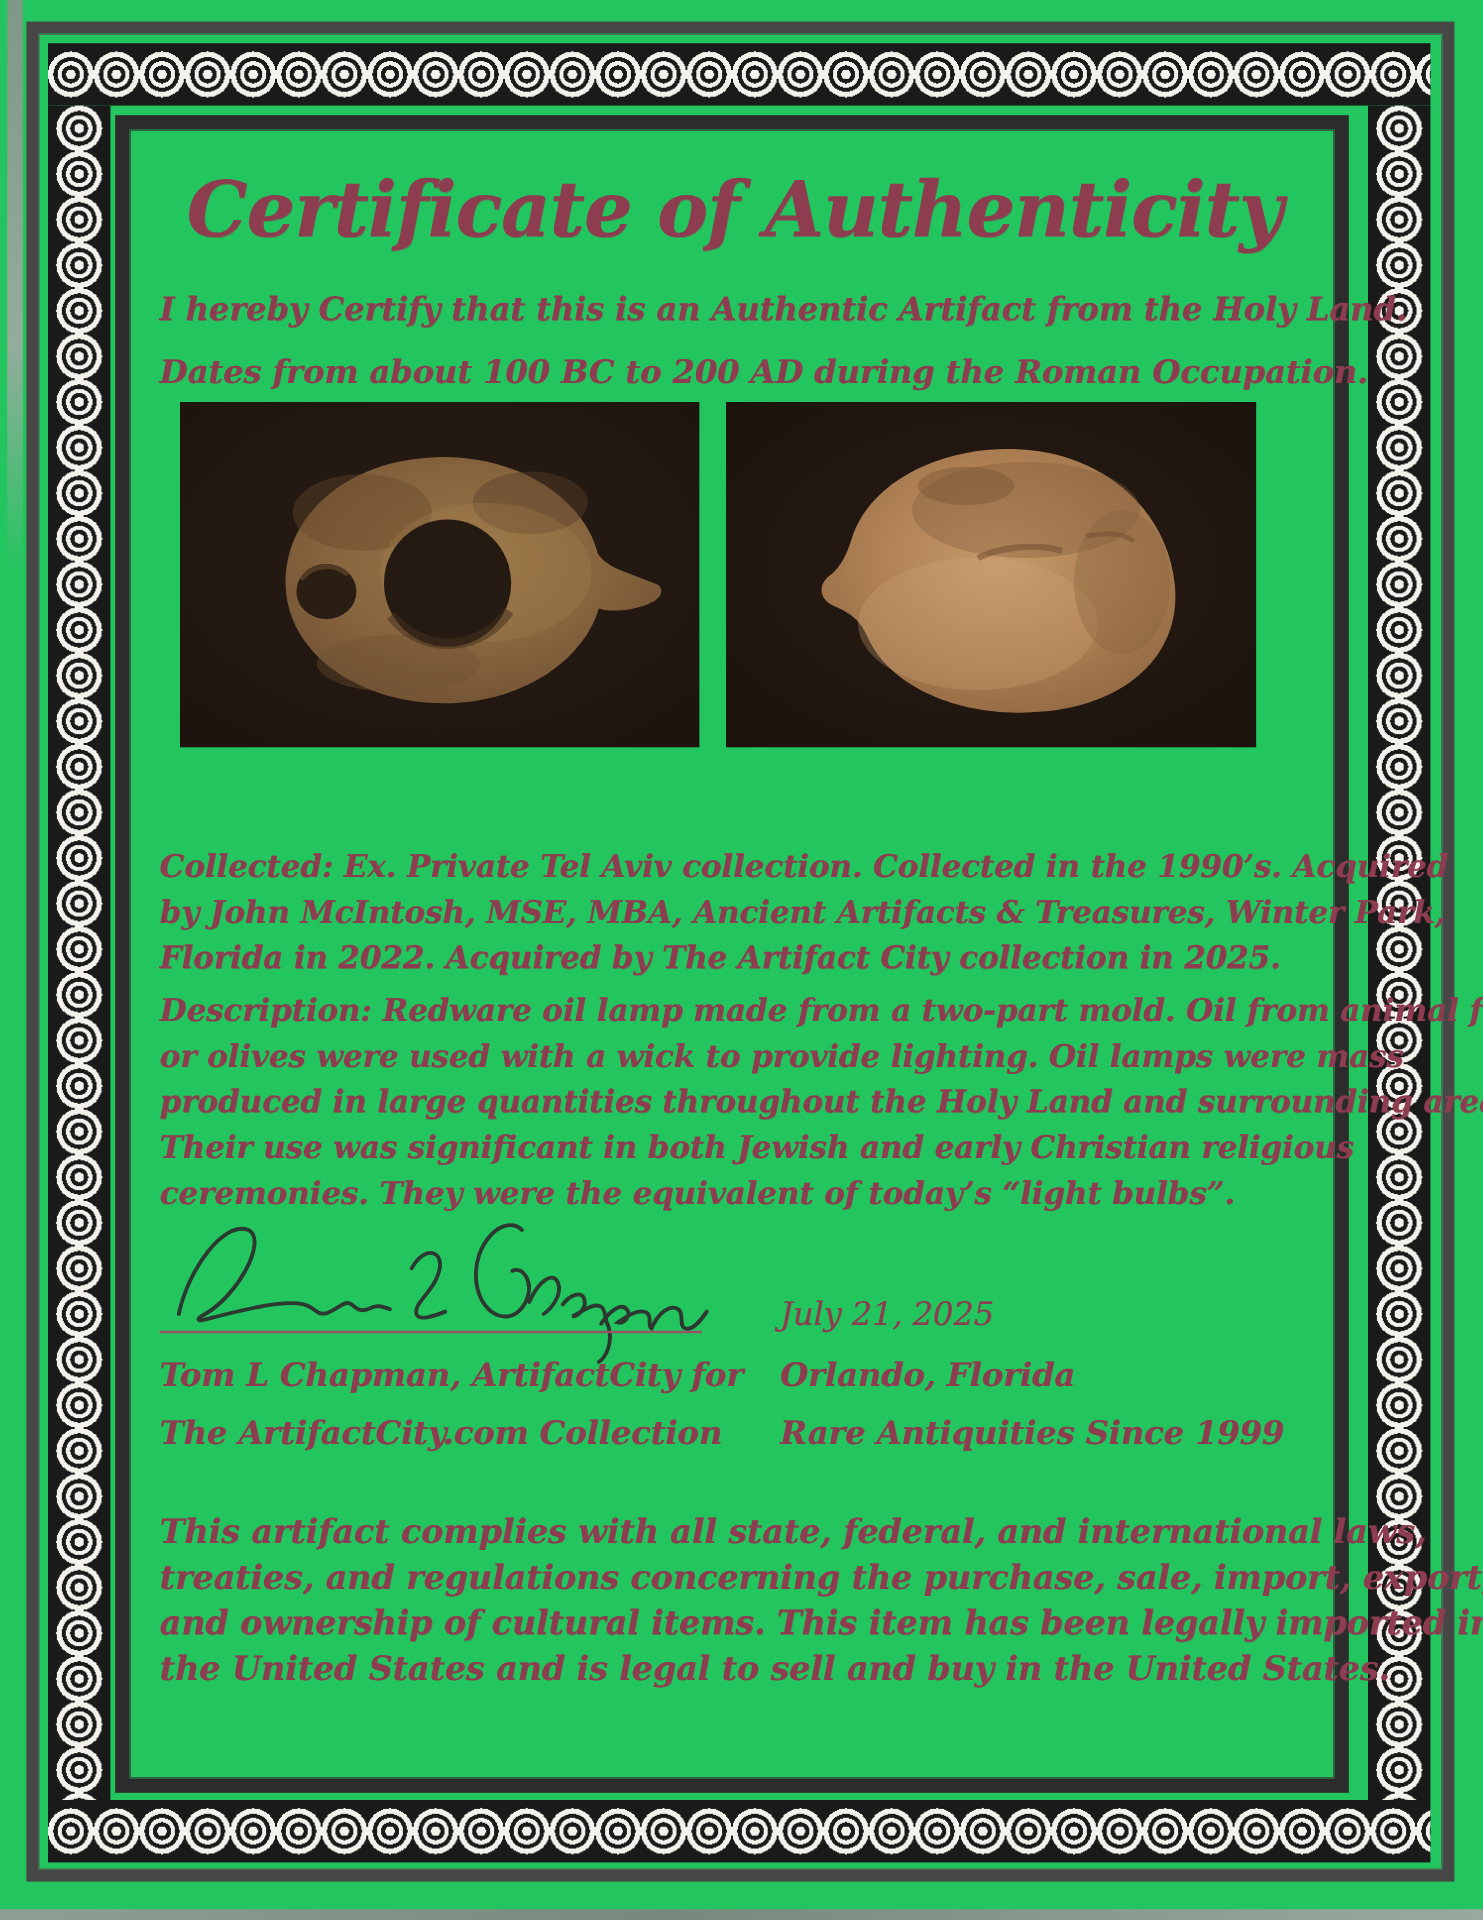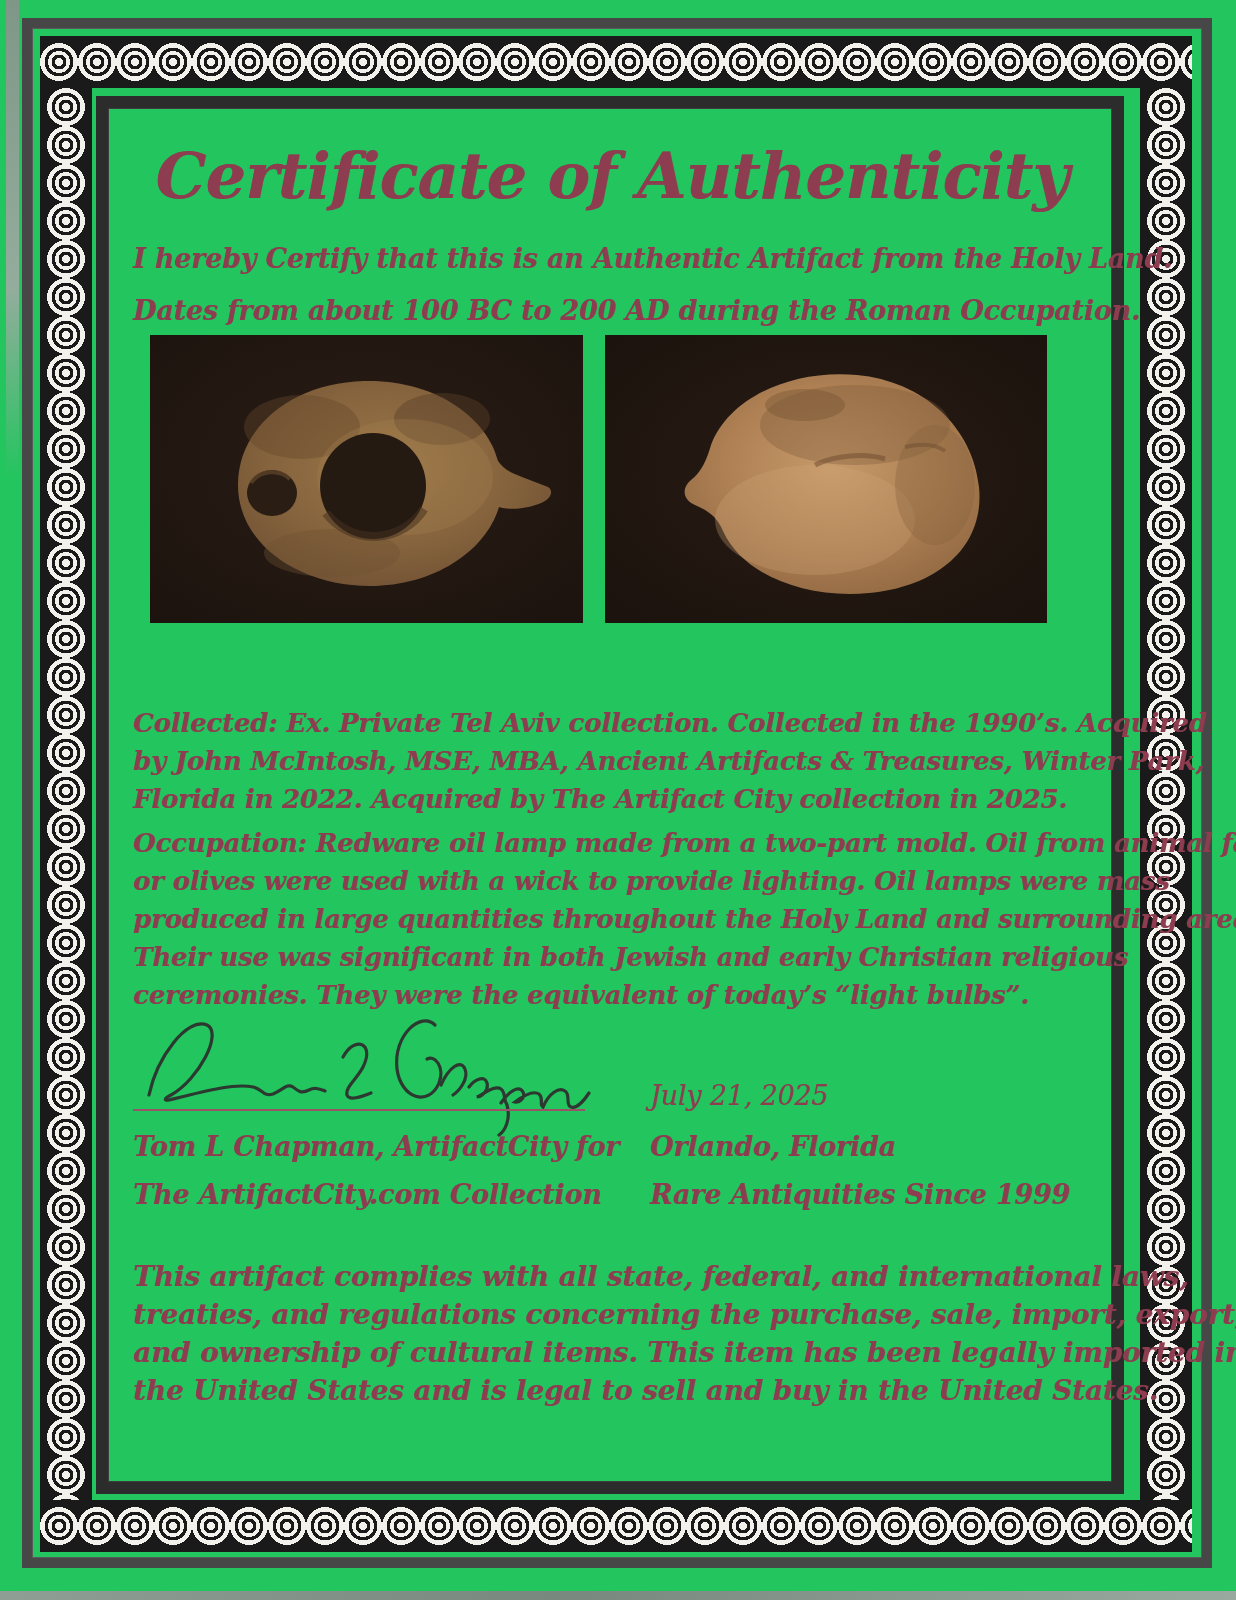--- a/index.html
+++ b/index.html
@@ -154,21 +154,21 @@
   </div>
 
 
   <div class="para maroon" style="top:704px;">
     <div class="pline"><span class="plabel">Collected:</span> <span>Ex. Private Tel Aviv collection. Collected in the 1990’s. Acquired</span></div>
     <div class="pline">by John McIntosh, MSE, MBA, Ancient Artifacts &amp; Treasures, Winter Park,</div>
     <div class="pline">Florida in 2022. Acquired by The Artifact City collection in 2025.</div>
   </div>
 
   <div class="para maroon" style="top:824px;">
-    <div class="pline"><span class="plabel">Occupation:</span> <span>Redware oil lamp made from a two-part mold. Oil from animal fat</span></div>
+    <div class="pline"><span class="plabel">Description:</span> <span>Redware oil lamp made from a two-part mold. Oil from animal fat</span></div>
     <div class="pline">or olives were used with a wick to provide lighting. Oil lamps were mass</div>
     <div class="pline">produced in large quantities throughout the Holy Land and surrounding areas.</div>
     <div class="pline">Their use was significant in both Jewish and early Christian religious</div>
     <div class="pline">ceremonies. They were the equivalent of today’s “light bulbs”.</div>
   </div>
 
   <div class="signature">
     <svg viewBox="0 0 460 145">
       <g fill="none" stroke="#2d2d2d" stroke-width="3.2" stroke-linecap="round" opacity="0.92">
         <path d="M14,100 C22,62 52,22 72,30 C88,38 64,84 36,100 C30,103 28,106 34,105 C70,96 100,88 118,92 C128,94 128,102 138,99 C148,95 152,88 158,92 C163,96 166,99 174,95 C180,92 184,94 190,96"></path>

